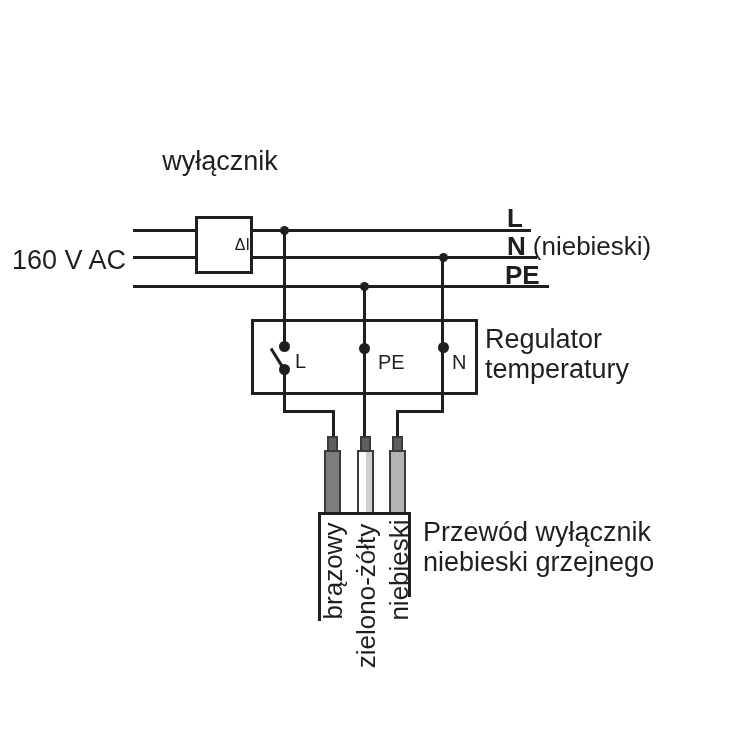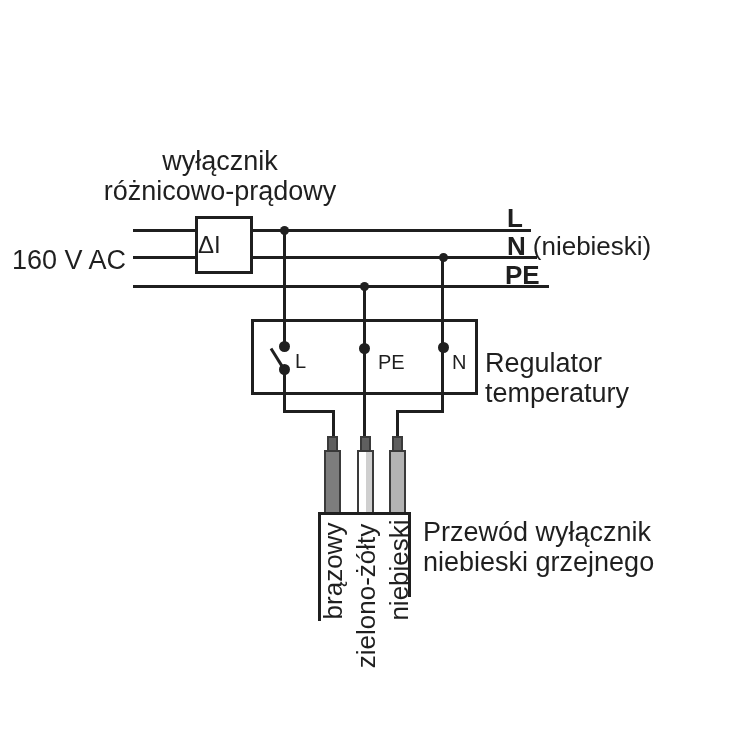--- a/index.html
+++ b/index.html
@@ -28,30 +28,29 @@
   .txt{position:absolute;white-space:nowrap;}
   .t27{font-size:27px;line-height:30px;}
   .t20{font-size:20px;line-height:22px;}
   .b{font-weight:bold;}
   .center{text-align:center;}
   .linelabel{display:flex;align-items:baseline;gap:7px;font-size:26px;line-height:28px;}
   .vert{position:absolute;font-size:26px;line-height:26px;white-space:nowrap;
         transform:translate(-50%,-50%) rotate(-90deg);}
   .cap{position:absolute;box-sizing:border-box;border:2px solid #3a3a3a;width:11px;height:16px;}
   .body{position:absolute;box-sizing:border-box;border:2px solid #3a3a3a;width:17px;height:65px;}
-  .deltabox{display:flex;align-items:center;justify-content:flex-start;font-size:24px;}
+  .deltabox{display:flex;align-items:center;justify-content:flex-end;font-size:16px;}
 </style>
 </head>
 <body>
 
 <div id="canvas">
 
   <div class="txt t27 center" style="left:96px;top:146px;width:248px;">
     <div>wyłącznik</div>
-    <div>różnicowo-prądowy</div>
   </div>
 
   <div class="txt t27" style="left:12px;top:245px;">160 V AC</div>
 
   <div class="hw" style="left:133px;top:229px;width:398px;"></div>
   <div class="hw" style="left:133px;top:256px;width:404px;"></div>
   <div class="hw" style="left:133px;top:285px;width:416px;"></div>
 
   <div class="box whitebox deltabox" style="left:195px;top:216px;width:58px;height:58px;">
     <span>ΔI</span>
@@ -82,21 +81,21 @@
   <div class="dot t" style="left:279px;top:364px;"></div>
   <div class="lever" style="left:271px;top:347px;"></div>
   <div class="txt t20" style="left:295px;top:350px;">L</div>
 
   <div class="dot t" style="left:359px;top:343px;"></div>
   <div class="txt t20" style="left:378px;top:351px;">PE</div>
 
   <div class="dot t" style="left:438px;top:342px;"></div>
   <div class="txt t20" style="left:452px;top:351px;">N</div>
 
-  <div class="txt t27" style="left:485px;top:348px;">
+  <div class="txt t27" style="left:485px;top:324px;">
     <div>Regulator</div>
     <div>temperatury</div>
   </div>
 
   <div class="vw" style="left:283px;top:368px;height:45px;"></div>
   <div class="hw" style="left:283px;top:410px;width:52px;"></div>
   <div class="vw" style="left:332px;top:410px;height:28px;"></div>
   <div class="hw" style="left:396px;top:410px;width:48px;"></div>
   <div class="vw" style="left:396px;top:410px;height:28px;"></div>
 

